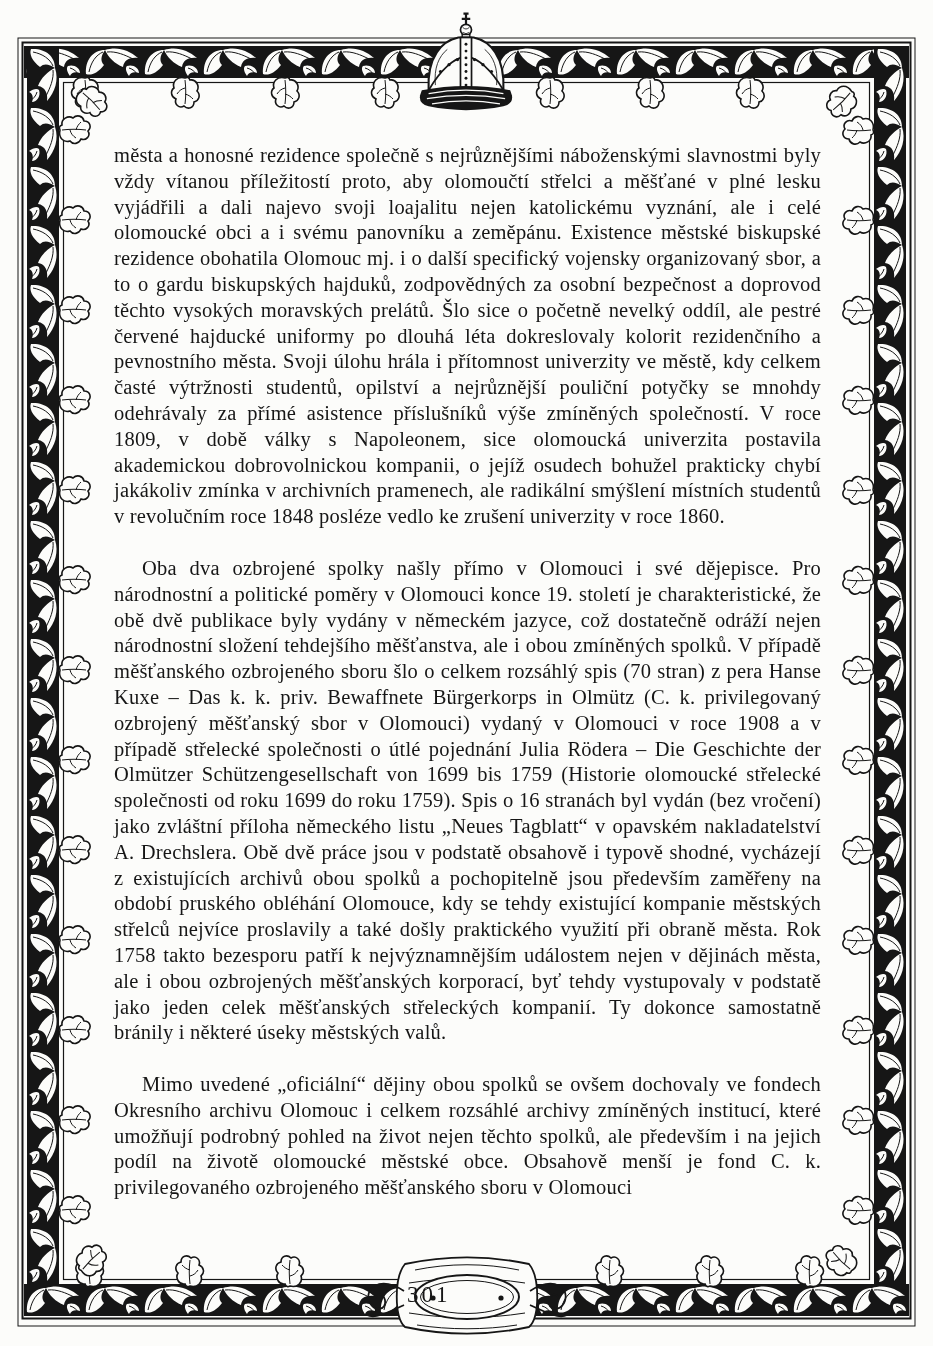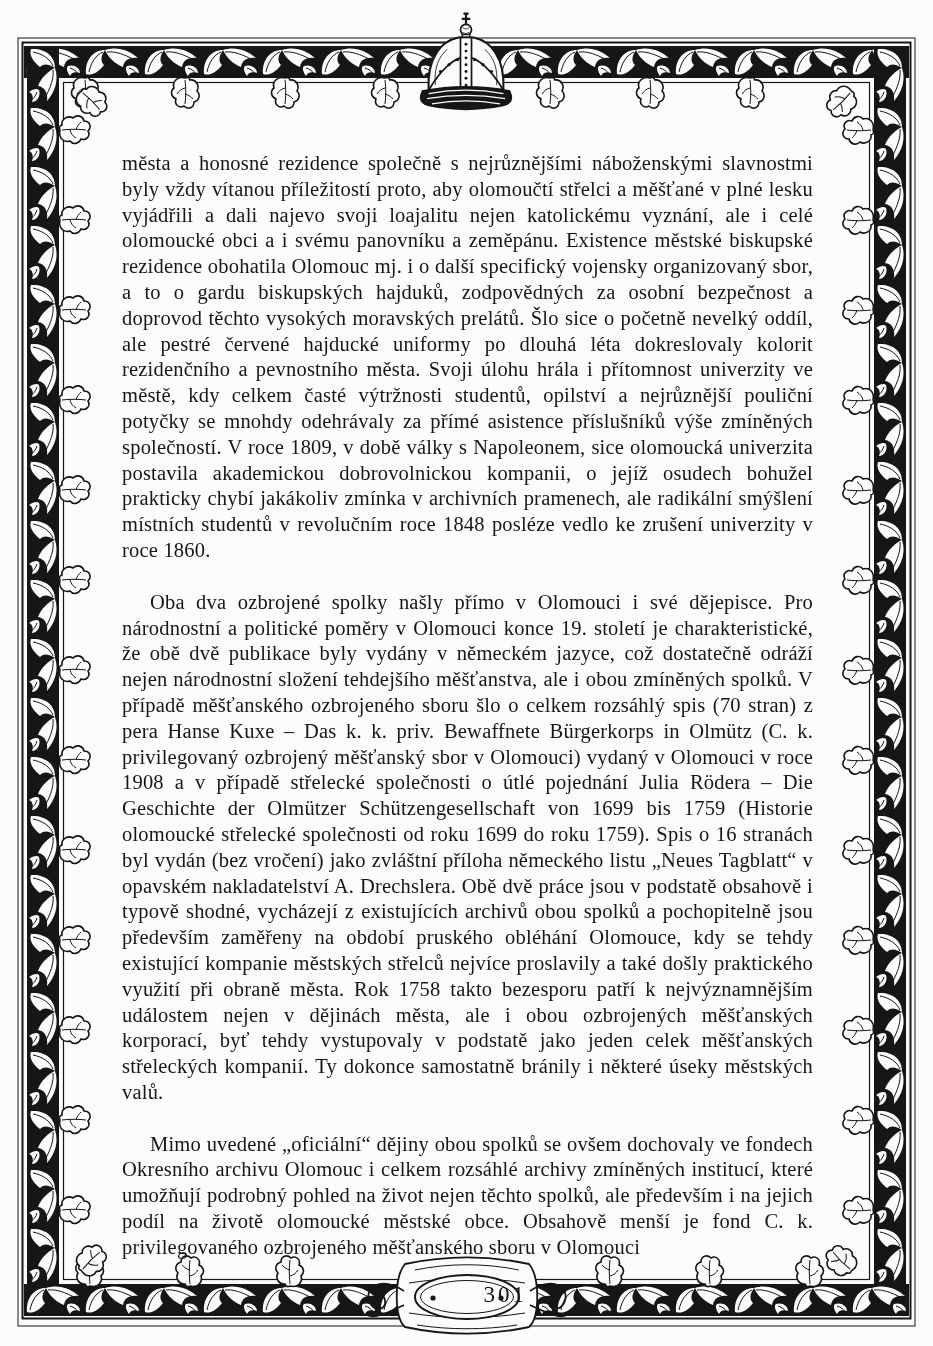--- a/index.html
+++ b/index.html
@@ -21,27 +21,27 @@
   .text-block{
     position:absolute;
     left:114px;top:143px;width:707px;
     z-index:2;
     color:#161616;
     font-size:20.5px;
     line-height:25.8px;
     letter-spacing:0.2px;
     text-align:justify;
   }
-  .text-block p{margin:8px;}
+  .text-block p{margin:0;}
   .text-block p + p{margin-top:26px;text-indent:28px;}
   .page-number{
     position:absolute;
     left:407px;top:1282px;width:120px;
     z-index:3;
-    text-align:right;
+    text-align:left;
     color:#161616;
     font-size:23px;
     letter-spacing:3px;
   }
 </style>
 </head>
 <body>
 
 <div class="page">
 

